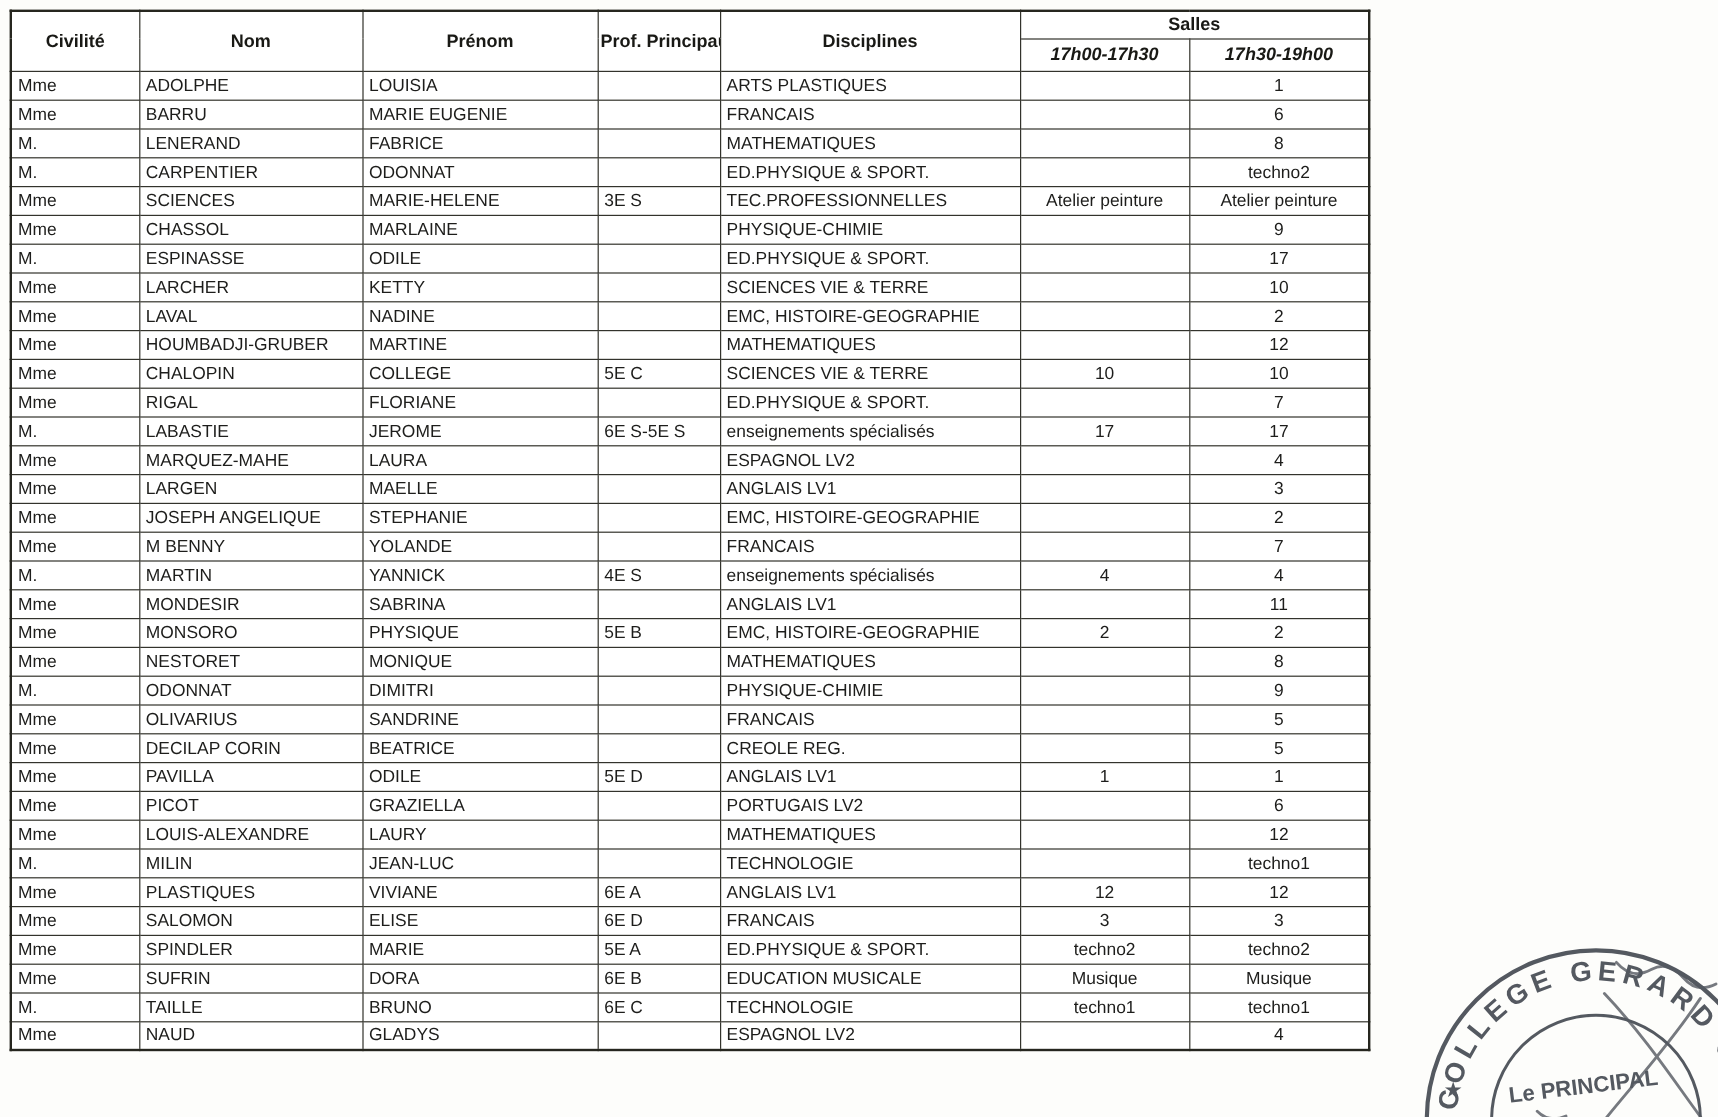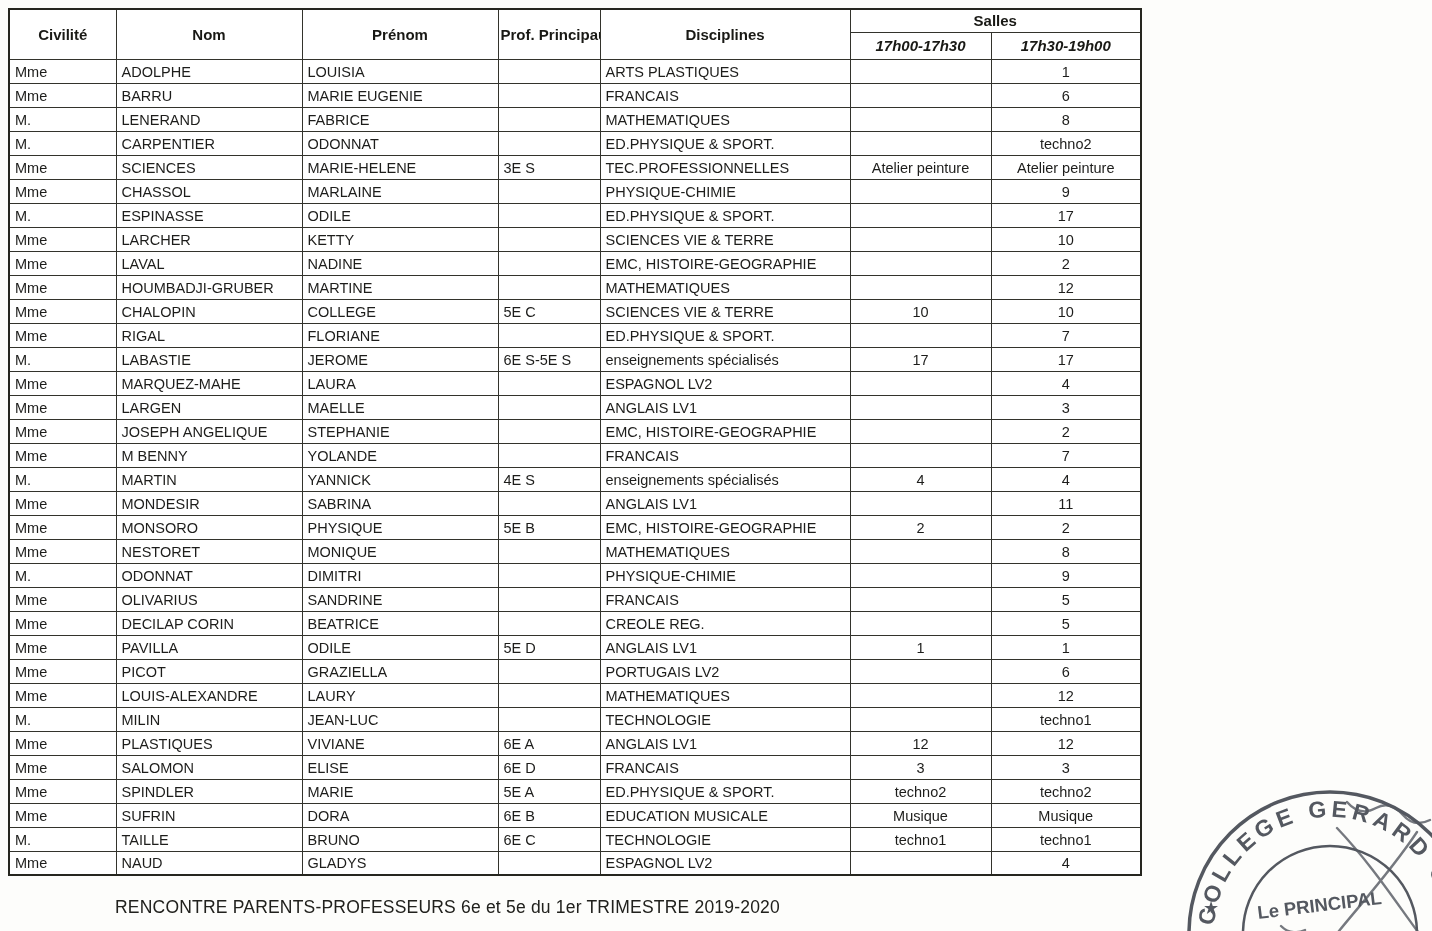--- a/index.html
+++ b/index.html
@@ -440,21 +440,20 @@
       <td>NAUD</td>
       <td>GLADYS</td>
       <td></td>
       <td>ESPAGNOL LV2</td>
       <td></td>
       <td>4</td>
     </tr>
   </tbody>
   </table>
 
-  <div class="doc-title">RENCONTRE PARENTS-PROFESSEURS 6e et 5e du 1er TRIMESTRE 2019-2020</div>
 
   <svg class="stamp" viewBox="0 0 300 300" aria-hidden="true">
     <g stroke="#3d424b" fill="none">
       <circle cx="145" cy="147" r="141" stroke-width="3.5"></circle>
       <circle cx="145" cy="147" r="87" stroke-width="2.5"></circle>
     </g>
     <path id="stamp-arc" d="M 29 147 A 116 116 0 1 1 261 147" fill="none"></path>
     <text font-size="23" font-weight="bold" fill="#3d424b" letter-spacing="4.5">
       <textPath href="#stamp-arc" startOffset="2%">COLLEGE GERARD CAFE</textPath>
     </text>

